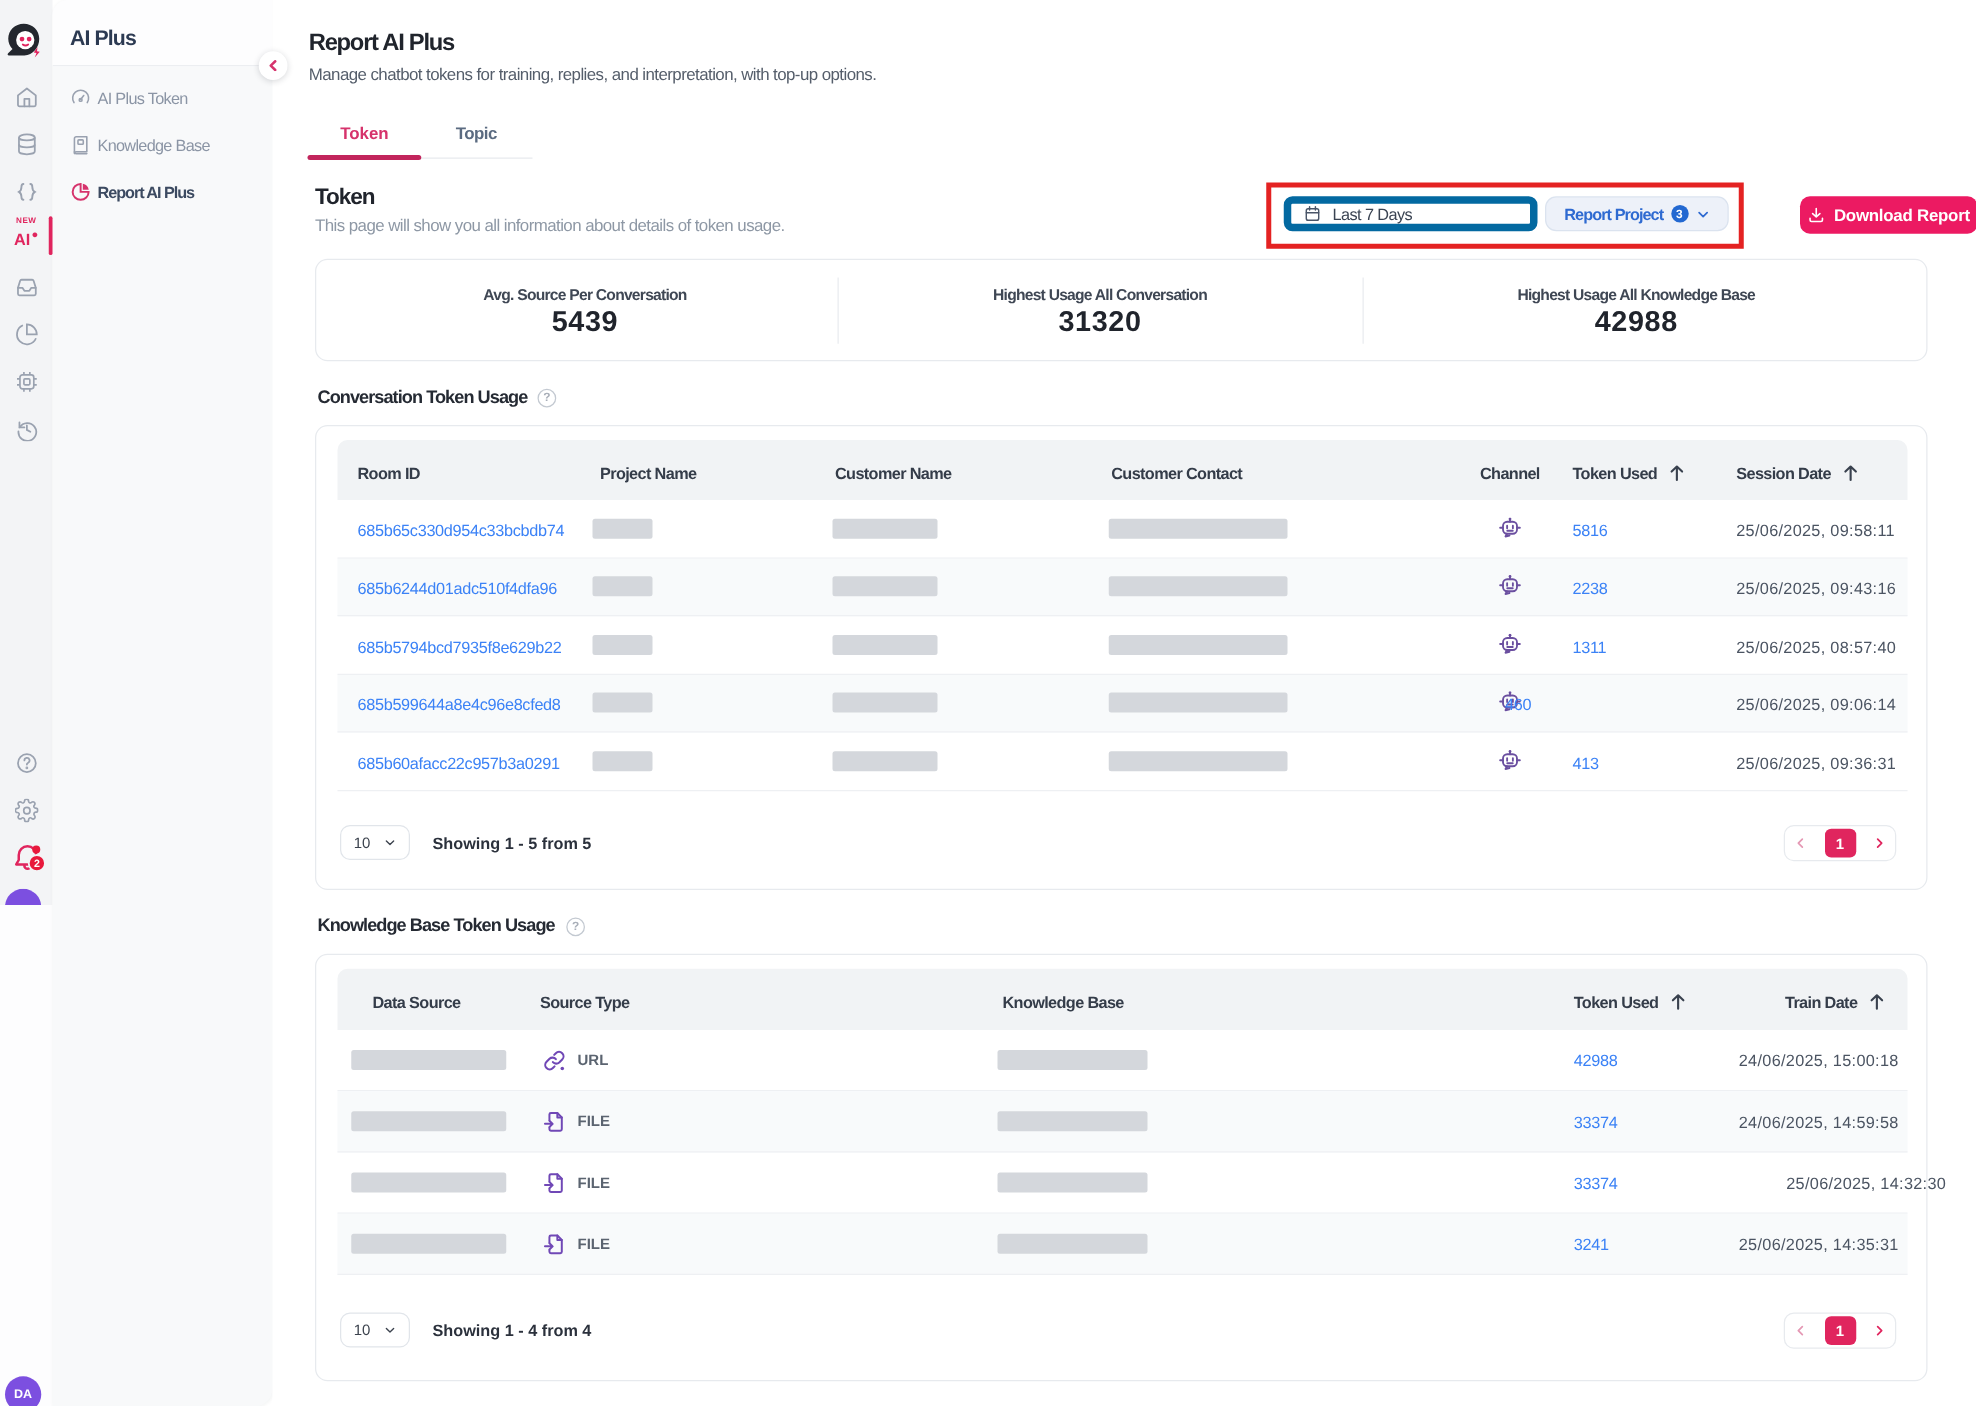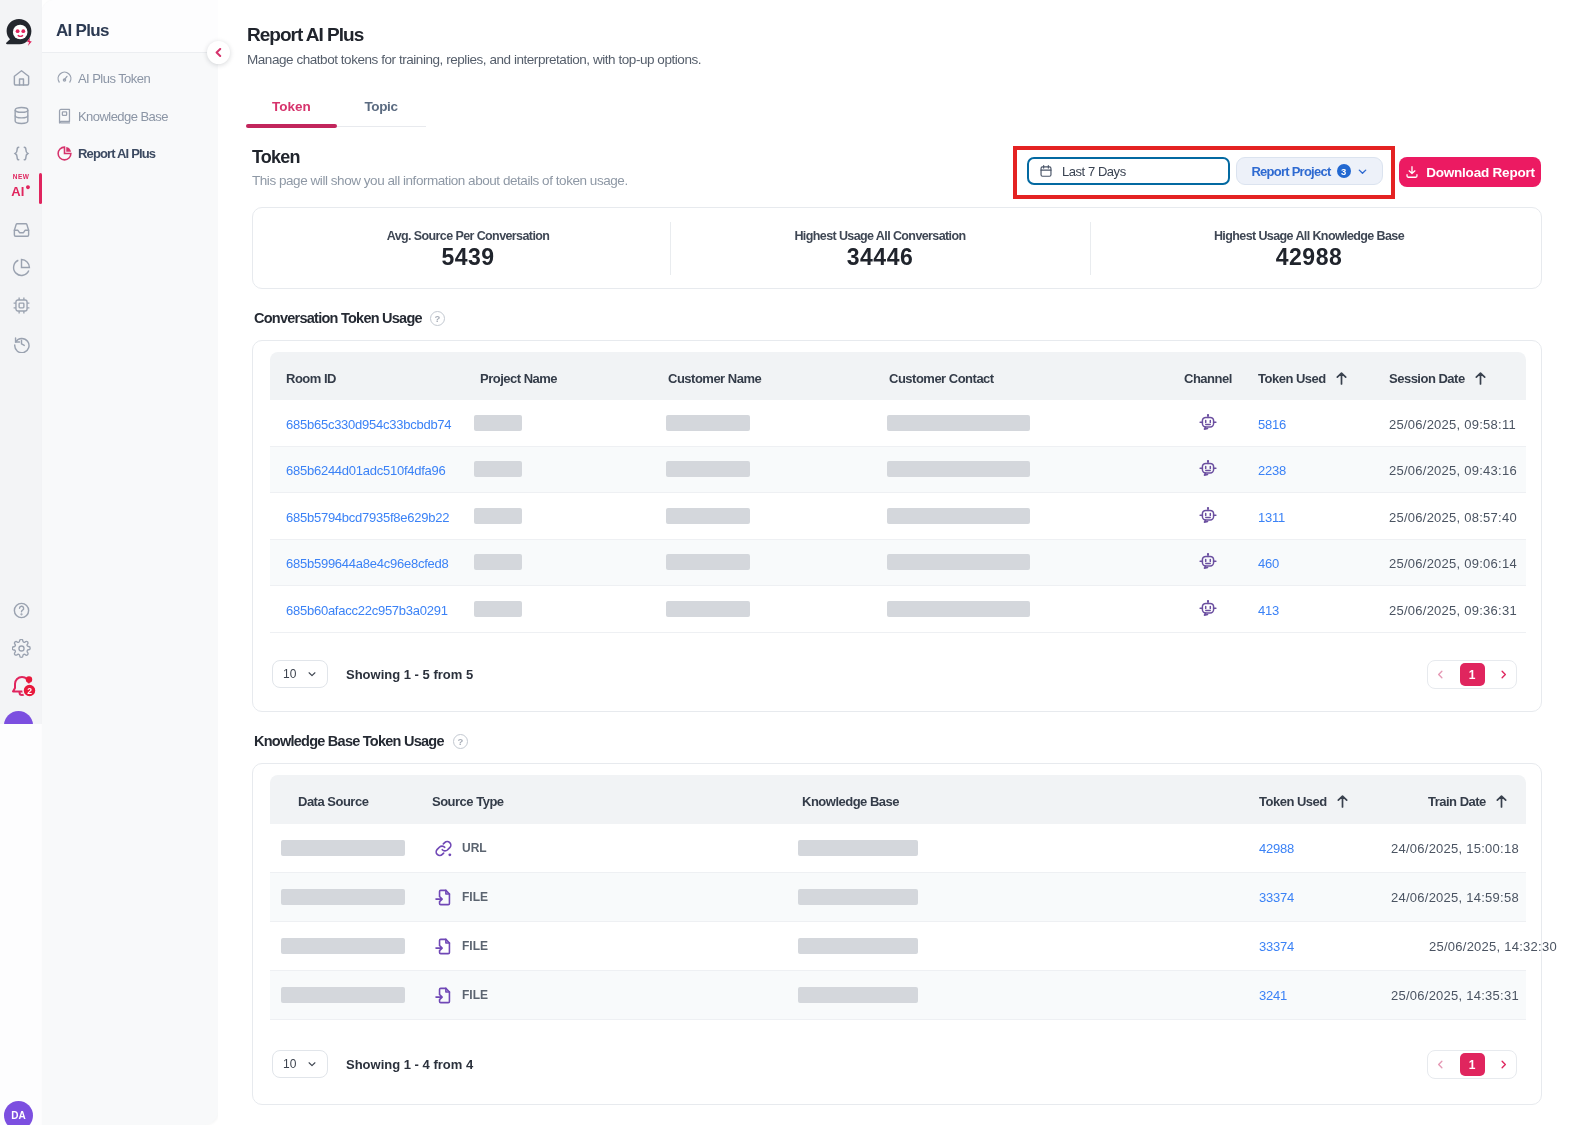--- a/index.html
+++ b/index.html
@@ -180,49 +180,49 @@
 
   <div class="abs" style="left:246px;top:99px;width:91px;text-align:center;font-size:13.5px;font-weight:700;color:#d6336c;">Token</div>
   <div class="abs" style="left:337px;top:99px;width:88px;text-align:center;font-size:13.5px;font-weight:700;color:#5b6b81;letter-spacing:-0.4px;">Topic</div>
   <div class="abs" style="left:246px;top:126px;width:180px;height:1px;background:#e8eaee;"></div>
   <div class="abs" style="left:246px;top:124px;width:91px;height:3.5px;background:#c2255c;border-radius:2px;"></div>
 
   <div class="abs" style="left:252px;top:147px;font-size:18px;font-weight:700;color:#20242c;letter-spacing:-0.8px;">Token</div>
   <div class="abs" style="left:252px;top:173px;font-size:13.5px;color:#8e98a5;letter-spacing:-0.45px;">This page will show you all information about details of token usage.</div>
 
   <div class="abs" style="left:1013px;top:146px;width:382px;height:53px;border:4px solid #e42222;"></div>
-  <div class="abs" style="left:1027px;top:157px;width:203px;height:28px;background:#fff;border:2px solid #0369a1;border-radius:7px;display:flex;align-items:center;padding-left:10px;gap:9px;">
+  <div class="abs" style="left:1027px;top:157px;width:203px;height:28px;background:#fff;border:6px solid #0369a1;border-radius:7px;display:flex;align-items:center;padding-left:10px;gap:9px;">
     <svg width="14" height="14" viewBox="0 0 24 24" fill="none" stroke="#4a5568" stroke-width="2" stroke-linecap="round">
         <rect x="3.5" y="5" width="17" height="16" rx="2.5"></rect>
         <path d="M8 2.5 V7 M16 2.5 V7 M3.5 10.5 H20.5"></path>
       </svg>
     <span style="font-size:13px;color:#3a4352;font-weight:500;letter-spacing:-0.45px;">Last 7 Days</span>
   </div>
   <div class="abs" style="left:1236px;top:157px;width:147px;height:28px;background:#edf1f9;border:1px solid #dbe3ef;border-radius:9px;display:flex;align-items:center;justify-content:center;gap:6px;">
     <span style="font-size:13px;color:#2e6ad1;font-weight:700;letter-spacing:-0.75px;">Report Project</span>
     <span style="width:14px;height:14px;border-radius:50%;background:#2268d1;color:#fff;font-size:9.5px;font-weight:700;display:flex;align-items:center;justify-content:center;">3</span>
     <svg width="11" height="11" viewBox="0 0 24 24" fill="none" stroke="#2e6ad1" stroke-width="3" stroke-linecap="round" stroke-linejoin="round">
         <path d="M5 9 L12 16 L19 9"></path>
       </svg>
   </div>
-  <div class="abs" style="left:1399px;top:157px;width:142px;height:30px;background:#ec1a62;border-radius:8px;display:flex;align-items:center;justify-content:center;gap:7px;">
+  <div class="abs" style="left:1440px;top:157px;width:142px;height:30px;background:#ec1a62;border-radius:8px;display:flex;align-items:center;justify-content:center;gap:7px;">
     <svg width="14" height="14" viewBox="0 0 24 24" fill="none" stroke="#fff" stroke-width="2.2" stroke-linecap="round" stroke-linejoin="round">
         <path d="M12 3 V14 M7 10 L12 14.5 L17 10"></path>
         <path d="M3.5 16.5 V19 a2 2 0 0 0 2 2 h13 a2 2 0 0 0 2 -2 V16.5"></path>
       </svg>
     <span style="font-size:13.5px;color:#fff;font-weight:700;letter-spacing:-0.2px;">Download Report</span>
   </div>
 
   <div class="abs card" style="left:252px;top:207px;width:1290px;height:82px;"></div>
   <div class="abs" style="left:670px;top:222px;width:1px;height:53px;background:#e9ecef;"></div>
   <div class="abs" style="left:1090px;top:222px;width:1px;height:53px;background:#e9ecef;"></div>
   <div class="abs" style="left:268px;top:229px;width:400px;text-align:center;font-size:12.5px;font-weight:600;color:#3f4754;letter-spacing:-0.6px;">Avg. Source Per Conversation</div>
   <div class="abs" style="left:268px;top:243.5px;width:400px;text-align:center;font-size:23px;font-weight:700;color:#20242c;letter-spacing:0.5px;">5439</div>
   <div class="abs" style="left:680px;top:229px;width:400px;text-align:center;font-size:12.5px;font-weight:600;color:#3f4754;letter-spacing:-0.6px;">Highest Usage All Conversation</div>
-  <div class="abs" style="left:680px;top:243.5px;width:400px;text-align:center;font-size:23px;font-weight:700;color:#20242c;letter-spacing:0.5px;">34446</div>
+  <div class="abs" style="left:680px;top:243.5px;width:400px;text-align:center;font-size:23px;font-weight:700;color:#20242c;letter-spacing:0.5px;">31320</div>
   <div class="abs" style="left:1109px;top:229px;width:400px;text-align:center;font-size:12.5px;font-weight:600;color:#3f4754;letter-spacing:-0.6px;">Highest Usage All Knowledge Base</div>
   <div class="abs" style="left:1109px;top:243.5px;width:400px;text-align:center;font-size:23px;font-weight:700;color:#20242c;letter-spacing:0.5px;">42988</div>
 
   <div class="abs seclbl" style="left:254px;top:310px;">Conversation Token Usage</div>
   <div class="abs qmark" style="left:430px;top:311px;">?</div>
   <div class="abs card" style="left:252px;top:340px;width:1290px;height:372px;"></div>
   <div class="abs thead" style="left:270px;top:352px;width:1256px;height:48px;"></div>
   <div class="abs th" style="left:286px;top:371px;">Room ID</div>
   <div class="abs th" style="left:480px;top:371px;">Project Name</div>
   <div class="abs th" style="left:668px;top:371px;">Customer Name</div>
@@ -312,21 +312,21 @@
       <path d="M1.1 8.2 H3.4 M14.6 8.2 H16.9"></path>
       <path d="M6.7 6.6 V8.6 M11.3 6.6 V8.6"></path>
       <path d="M6.8 10.6 H11.2"></path>
       <path d="M6.6 13 L5.4 15.2 L8.6 14.4"></path>
     </g>
     <circle cx="9" cy="1.1" r="1.1" fill="#6b4fa0"></circle>
   </svg></div>
   <div class="abs td" style="left:1258px;top:417px;">5816</div>
   <div class="abs td" style="left:1258px;top:463px;">2238</div>
   <div class="abs td" style="left:1258px;top:510px;">1311</div>
-  <div class="abs td" style="left:1258px;top:556px;">460</div>
+  <div class="abs td" style="left:1204px;top:556px;">460</div>
   <div class="abs td" style="left:1258px;top:603px;">413</div>
   <div class="abs tdate" style="left:1389px;top:417px;">25/06/2025, 09:58:11</div>
   <div class="abs tdate" style="left:1389px;top:463px;">25/06/2025, 09:43:16</div>
   <div class="abs tdate" style="left:1389px;top:510px;">25/06/2025, 08:57:40</div>
   <div class="abs tdate" style="left:1389px;top:556px;">25/06/2025, 09:06:14</div>
   <div class="abs tdate" style="left:1389px;top:603px;">25/06/2025, 09:36:31</div>
 
   <div class="abs psel" style="left:272px;top:660px;">
       <span>10</span>
     <svg width="10" height="10" viewBox="0 0 24 24" fill="none" stroke="#3c434e" stroke-width="2.6" stroke-linecap="round" stroke-linejoin="round">

